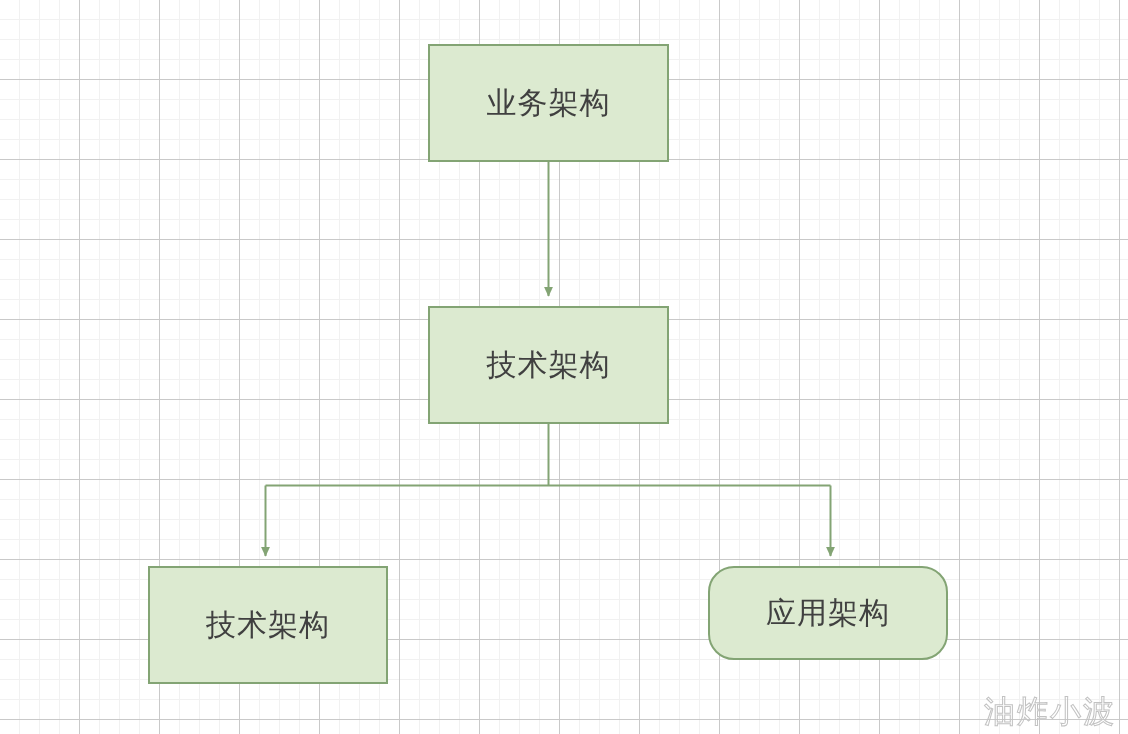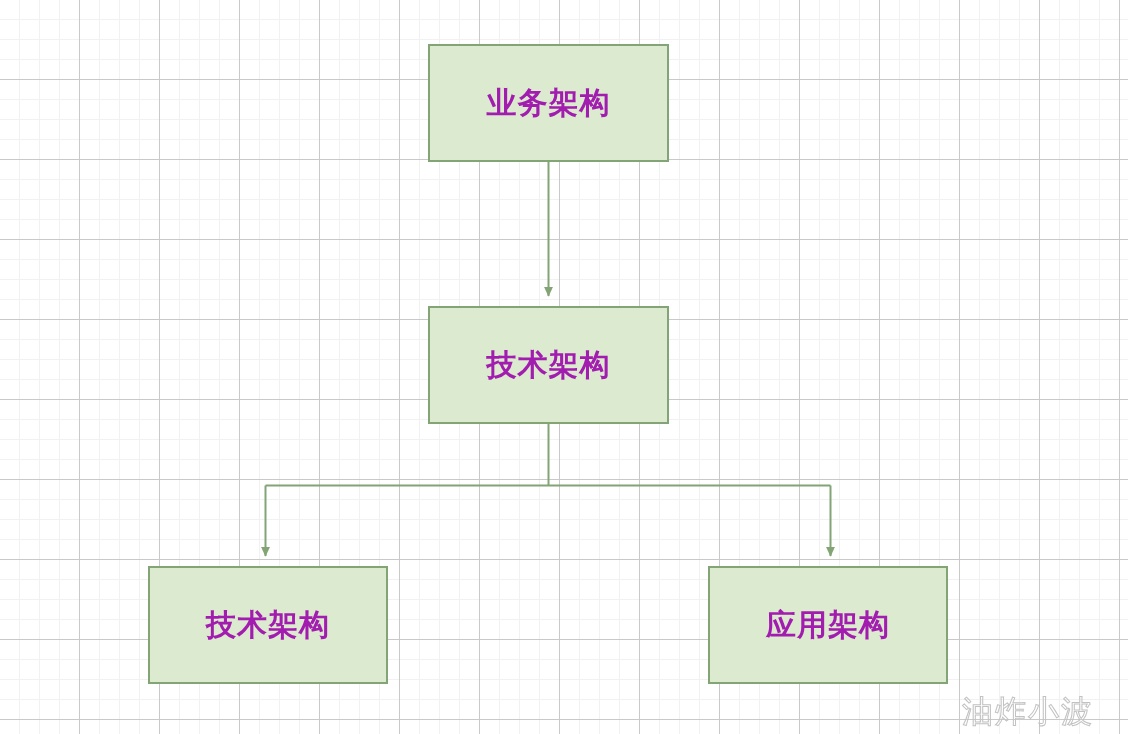--- a/index.html
+++ b/index.html
@@ -39,33 +39,33 @@
     pointer-events: none;
   }
   .node {
     position: absolute;
     box-sizing: border-box;
     display: flex;
     align-items: center;
     justify-content: center;
     background: #dcead0;
     border: 2px solid #83a474;
-    color: #a21caf;
+    color: #404040;
     font-size: 30px;
-    font-weight: 700;
+    font-weight: 400;
     letter-spacing: 1px;
     line-height: 1;
     white-space: nowrap;
   }
   .node-label {
     display: block;
   }
   #watermark {
     position: absolute;
-    left: 962px;
+    left: 984px;
     top: 692px;
     font-size: 31px;
     line-height: 40px;
     letter-spacing: 2px;
     color: rgba(255,255,255,0);
     -webkit-text-stroke: 1px #c2c2c2;
     text-stroke: 1px #c2c2c2;
     white-space: nowrap;
     user-select: none;
   }
@@ -97,19 +97,19 @@
   </div>
 
   <div class="node" style="left:428px; top:306px; width:241px; height:118px;">
     <span class="node-label">技术架构</span>
   </div>
 
   <div class="node" style="left:148px; top:566px; width:240px; height:118px;">
     <span class="node-label">技术架构</span>
   </div>
 
-  <div class="node" style="left:708px; top:566px; width:240px; height:118px;">
+  <div class="node" style="left:708px; top:566px; width:240px; height:94px;border-radius:26px;">
     <span class="node-label">应用架构</span>
   </div>
 
   <div id="watermark">油炸小波</div>
 
 </div>
 
 </body></html>

